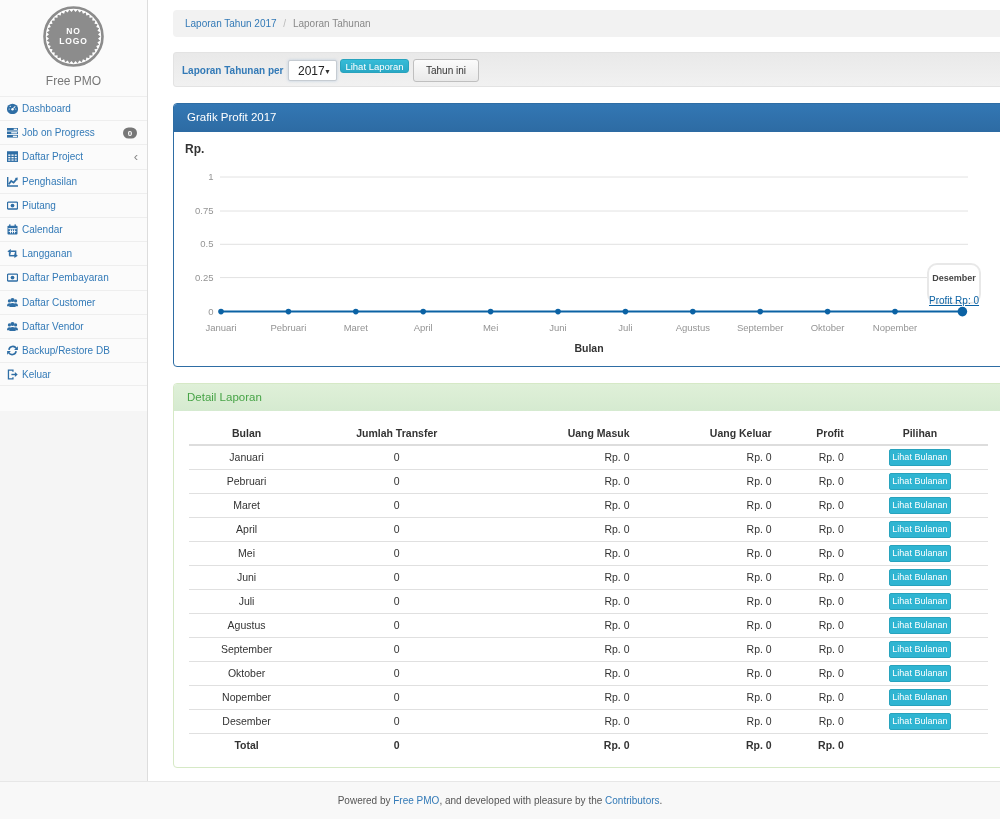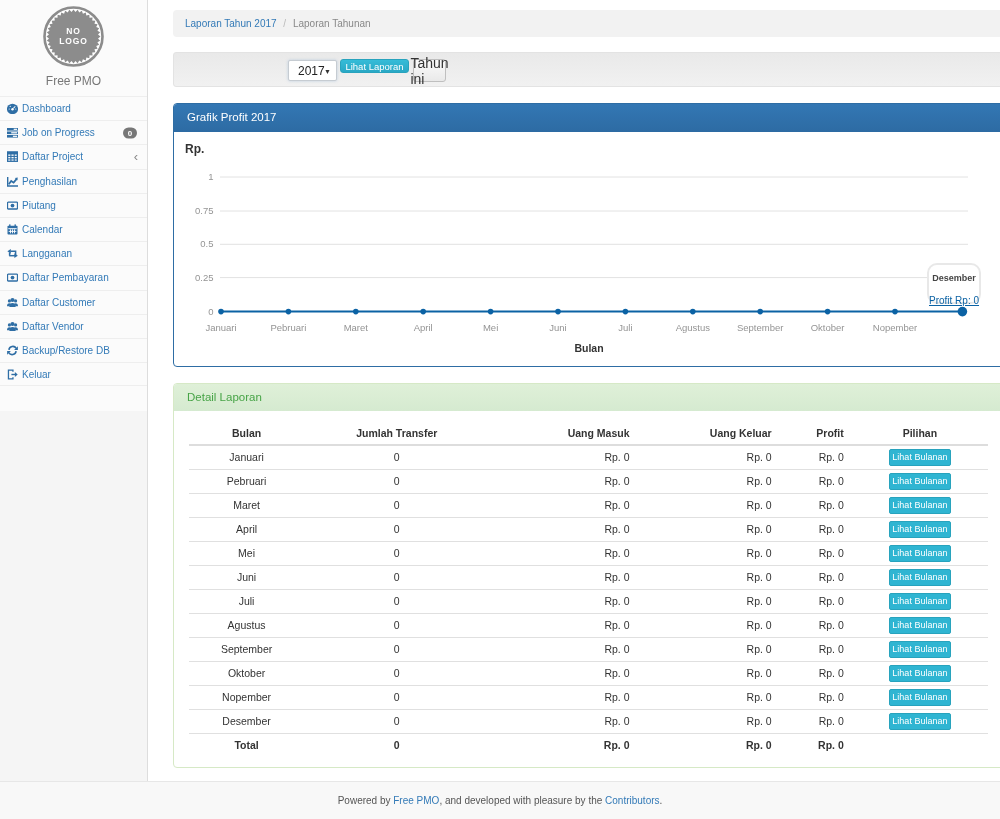--- a/index.html
+++ b/index.html
@@ -18,21 +18,21 @@
 .badge0 { position:absolute; right:10px; top:50%; transform:translateY(-50%); background:#777; color:#fff; border-radius:7px; font-size:8px; font-weight:bold; width:14px; height:11px; line-height:11px; text-align:center; }
 .chev { position:absolute; right:9px; top:50%; transform:translateY(-50%); color:#888; font-size:13px; line-height:10px; }
 
 #main { position:absolute; left:163px; top:0; width:852px; height:781px; padding:10px 11px 10px 10px; }
 #crumb { height:27px; line-height:27px; background:#f2f2f2; border-radius:4px; padding:0 12px; font-size:10px; color:#777; margin-bottom:15px; }
 #toolbar { position:relative; height:35px; background:linear-gradient(#e9e9e9,#f1f1f1); border:1px solid #e3e3e3; border-radius:3px; margin-bottom:16px; }
 #toolbar .lbl { position:absolute; left:8px; top:0; line-height:35px; color:#337ab7; font-weight:bold; font-size:10px; }
 .sel { position:absolute; left:114px; top:7px; width:49px; height:21px; background:#fff; border:1px solid #c6ccd2; border-radius:2px; font-size:12px; color:#222; display:flex; align-items:center; padding:0 0 0 9px; box-shadow:0 0 3px rgba(100,150,200,.35); }
 .sel .car { position:absolute; right:5px; top:50%; transform:translateY(-50%); font-size:7px; color:#333; }
 .btn-info { position:absolute; left:166px; top:6px; width:69px; height:14px; background:linear-gradient(#35bcd8,#29a8c5); border:1px solid #28a3bd; color:#fff; font-size:9.5px; border-radius:3px; display:flex; align-items:center; justify-content:center; }
-.btn-def { position:absolute; left:239px; top:6px; width:33px; height:23px; background:linear-gradient(#fbfbfb,#e9e9e9); border:1px solid #bfbfbf; color:#333; font-size:14px; border-radius:3px; display:flex; align-items:center; justify-content:center; }
+.btn-def { position:absolute; left:239px; top:6px; width:66px; height:23px; background:linear-gradient(#fbfbfb,#e9e9e9); border:1px solid #bfbfbf; color:#333; font-size:10px; border-radius:3px; display:flex; align-items:center; justify-content:center; }
 
 .panel { border-radius:4px; margin-bottom:16px; background:#fff; }
 #p1 { border:1px solid #2e6da4; }
 #p1 .hd { background:linear-gradient(#3377b4,#2d6ba3); color:#fff; height:28px; line-height:27px; padding-left:13px; font-size:11.5px; border-radius:3px 3px 0 0; }
 #p2 { border:1px solid #d6e9c6; }
 #p2 .hd { background:linear-gradient(#dff0d8,#d5ead0); color:#47a447; height:27px; line-height:27px; padding-left:13px; font-size:11.5px; border-radius:3px 3px 0 0; }
 #chartwrap { position:relative; height:234px; }
 #tooltip { position:absolute; left:753px; top:131px; width:54px; height:41px; background:rgba(255,255,255,.92); border:2px solid #e8e8e8; border-radius:10px; text-align:center; padding-top:8px; }
 #tooltip .t1 { font-weight:bold; color:#444; font-size:9px; white-space:nowrap; }
 #tooltip .t2 { color:#0b62a4; font-size:10px; margin-top:12px; white-space:nowrap;text-decoration:underline; }
@@ -165,20 +165,21 @@
             <path d="M6.6 0.4 L0.8 0.4 L0.8 10.6 L6.6 10.6 L6.6 8.2 L5.3 8.2 L5.3 9.3 L2.1 9.3 L2.1 1.7 L5.3 1.7 L5.3 2.8 L6.6 2.8 Z" fill="#2f6ea5"></path>
             <rect x="4.4" y="4.8" width="3.8" height="1.4" fill="#2f6ea5"></rect>
             <path d="M7.9 2.9 L10.7 5.5 L7.9 8.1 Z" fill="#2f6ea5"></path>
           </svg>Keluar</a>
       </li>
     </ul>
 </div>
 <div id="main">
   <div id="crumb"><a href="#">Laporan Tahun 2017</a> <span style="color:#bbb;padding:0 4px">/</span> <span style="color:#888">Laporan Tahunan</span></div>
   <div id="toolbar">
+    <span class="lbl">Laporan Tahunan per</span>
     <span class="sel" style="position:absolute;left:114px">2017<span class="car">▼</span></span>
     <span class="btn-info">Lihat Laporan</span>
     <span class="btn-def">Tahun ini</span>
   </div>
   <div class="panel" id="p1">
     <div class="hd">Grafik Profit 2017</div>
     <div id="chartwrap">
       <svg id="chart" width="828" height="234" viewBox="0 0 828 234">
           <line x1="46" y1="45" x2="794" y2="45" stroke="#e2e2e2" stroke-width="1"></line>
           <text x="39.5" y="48" font-size="9.5" fill="#949494" text-anchor="end">1</text>

